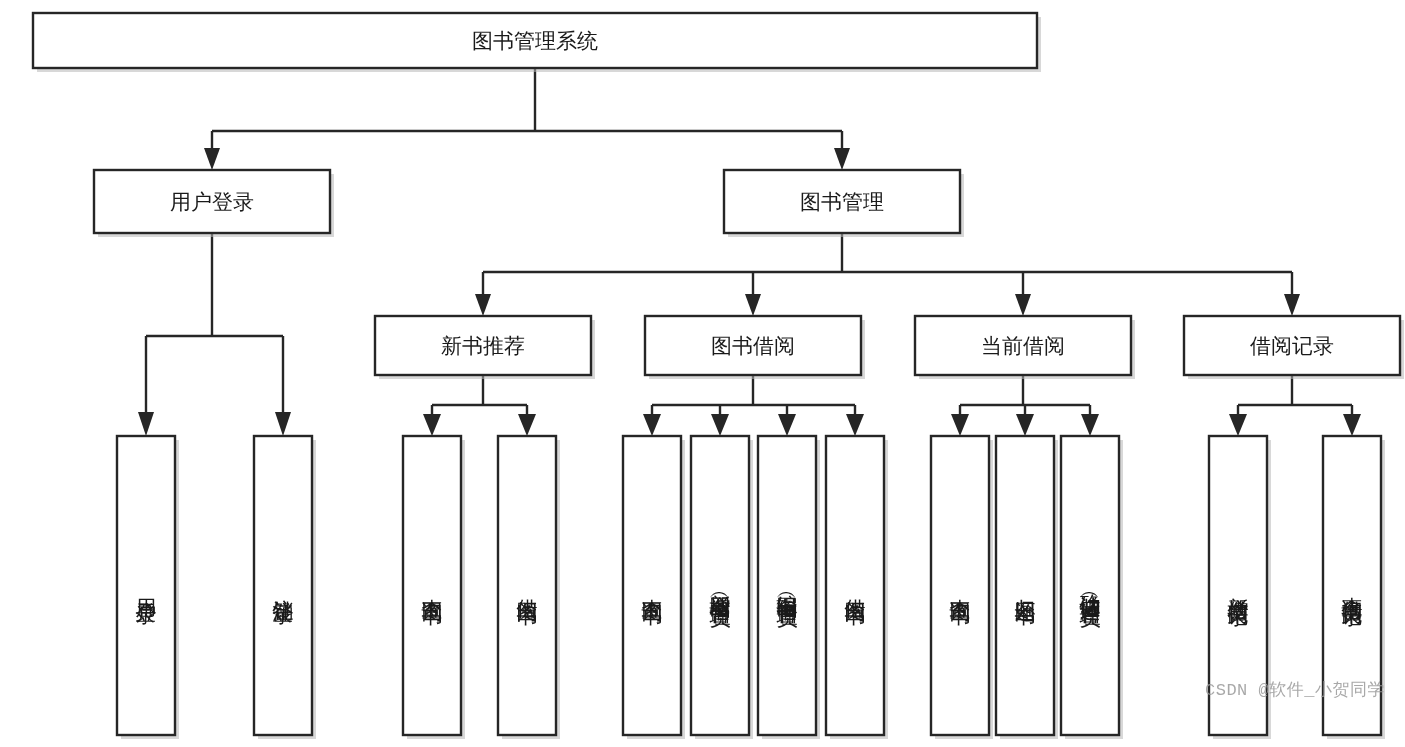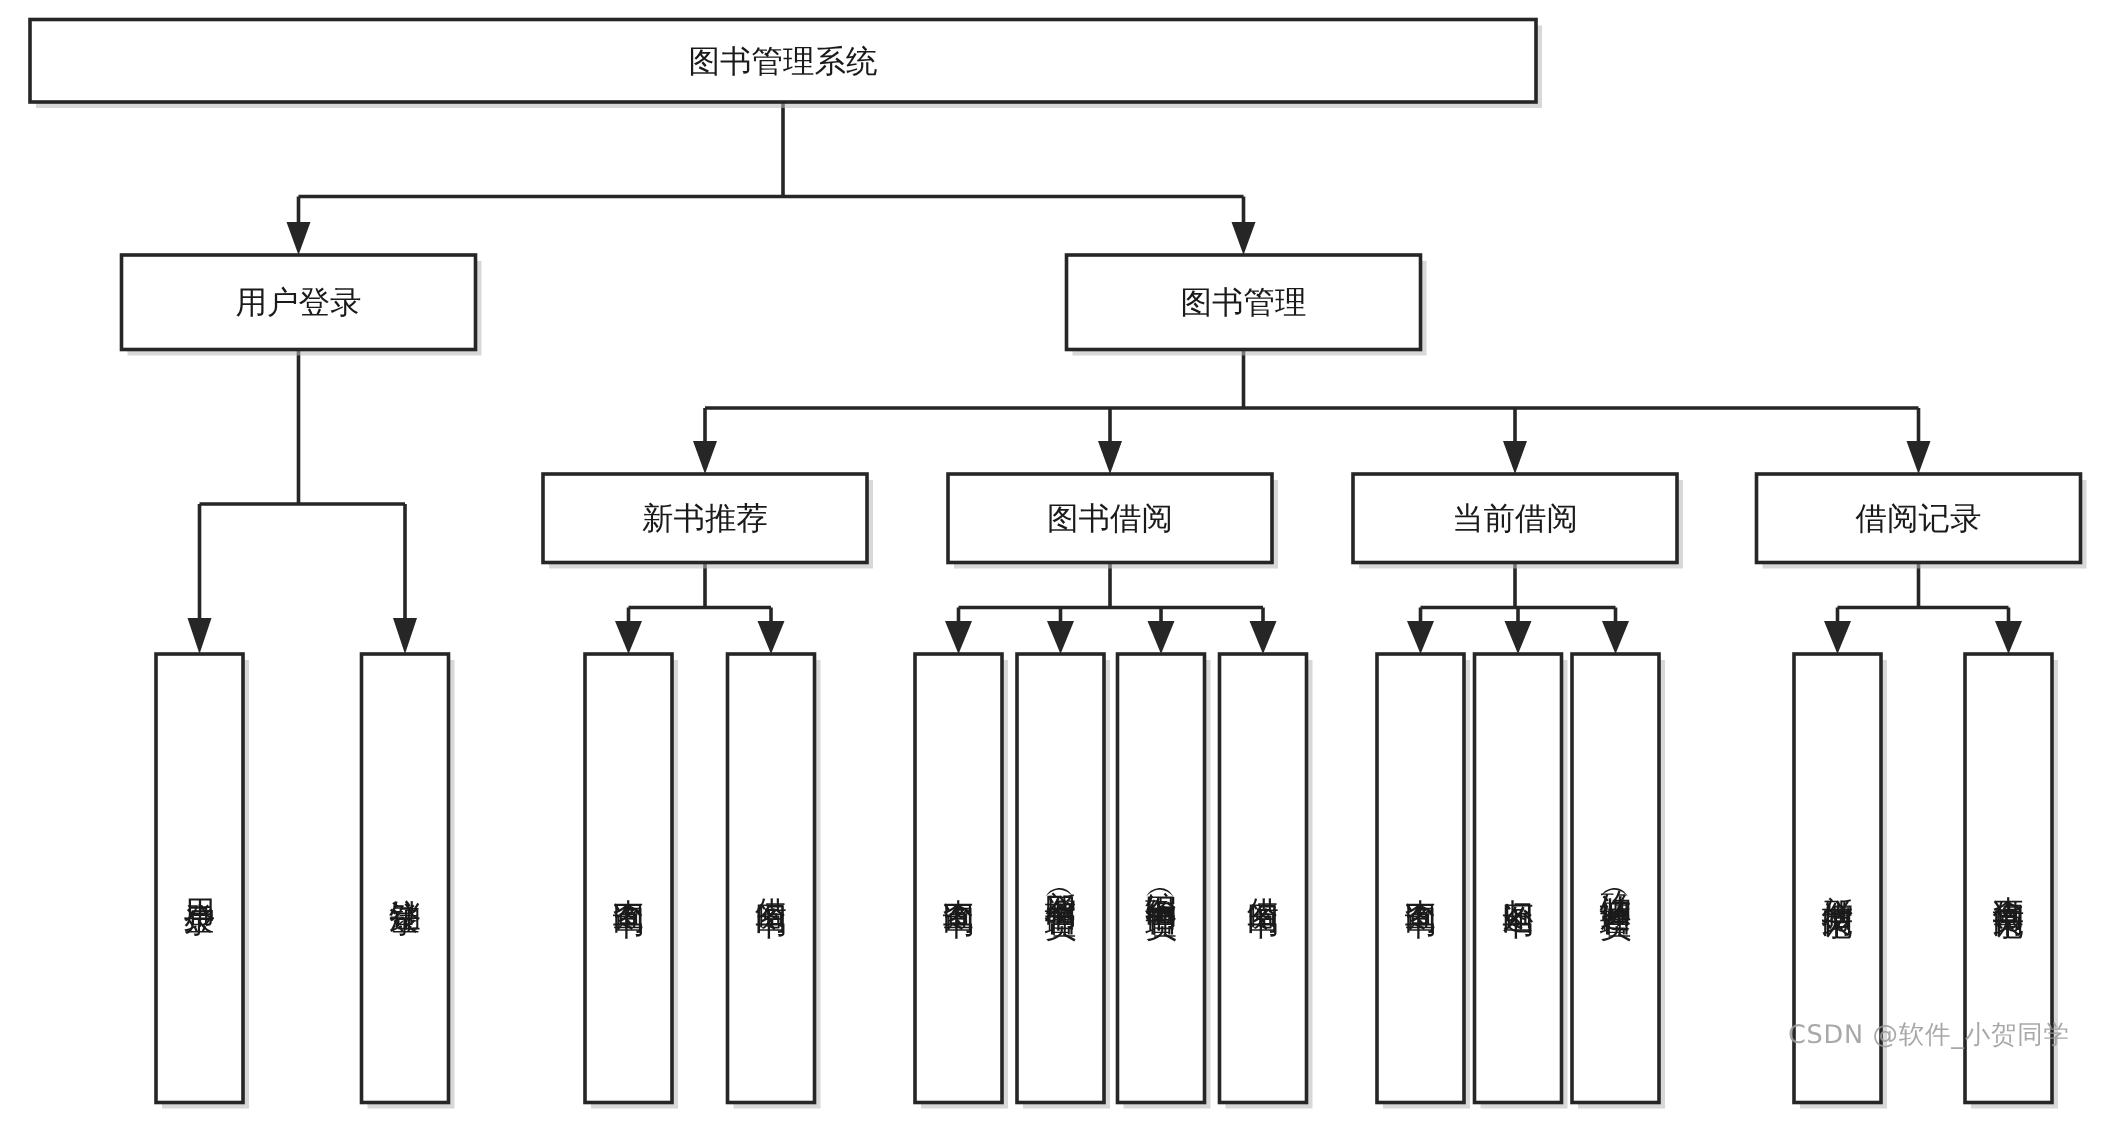--- a/index.html
+++ b/index.html
@@ -12,20 +12,21 @@
     width: 1405px;
     height: 747px;
     font-family: "DejaVu Sans", "Liberation Sans", sans-serif;
     overflow: hidden;
   }
   #diagram-root {
     position: relative;
     width: 1142px;
     height: 747px;
     background: #ffffff;
+    margin-left: 13px;
   }
   svg#diagram-canvas {
     position: absolute;
     left: 0;
     top: 0;
     width: 1405px;
     height: 747px;
     display: block;
   }
   .node-box {
@@ -228,15 +229,15 @@
   <div class="vlabel" style="left:610px; top:436px; width:58px; height:299px;">查询图书</div>
   <div class="vlabel" style="left:678px; top:436px; width:58px; height:299px;">新增图书（管理员）</div>
   <div class="vlabel" style="left:745px; top:436px; width:58px; height:299px;">编辑图书（管理员）</div>
   <div class="vlabel" style="left:813px; top:436px; width:58px; height:299px;">借阅图书</div>
   <div class="vlabel" style="left:918px; top:436px; width:58px; height:299px;">查询图书</div>
   <div class="vlabel" style="left:983px; top:436px; width:58px; height:299px;">归还图书</div>
   <div class="vlabel" style="left:1048px; top:436px; width:58px; height:299px;">确认归还（管理员）</div>
   <div class="vlabel" style="left:1196px; top:436px; width:58px; height:299px;">新增借阅记录</div>
   <div class="vlabel" style="left:1310px; top:436px; width:58px; height:299px;">查询借阅记录</div>
 
-  <div class="watermark" style="left:1192px; top:678px;">CSDN @软件_小贺同学</div>
+  <div class="watermark" style="left:1192px; top:678px;font-family:Liberation Mono, monospace;">CSDN @软件_小贺同学</div>
 
 </div>
 
 </body></html>

